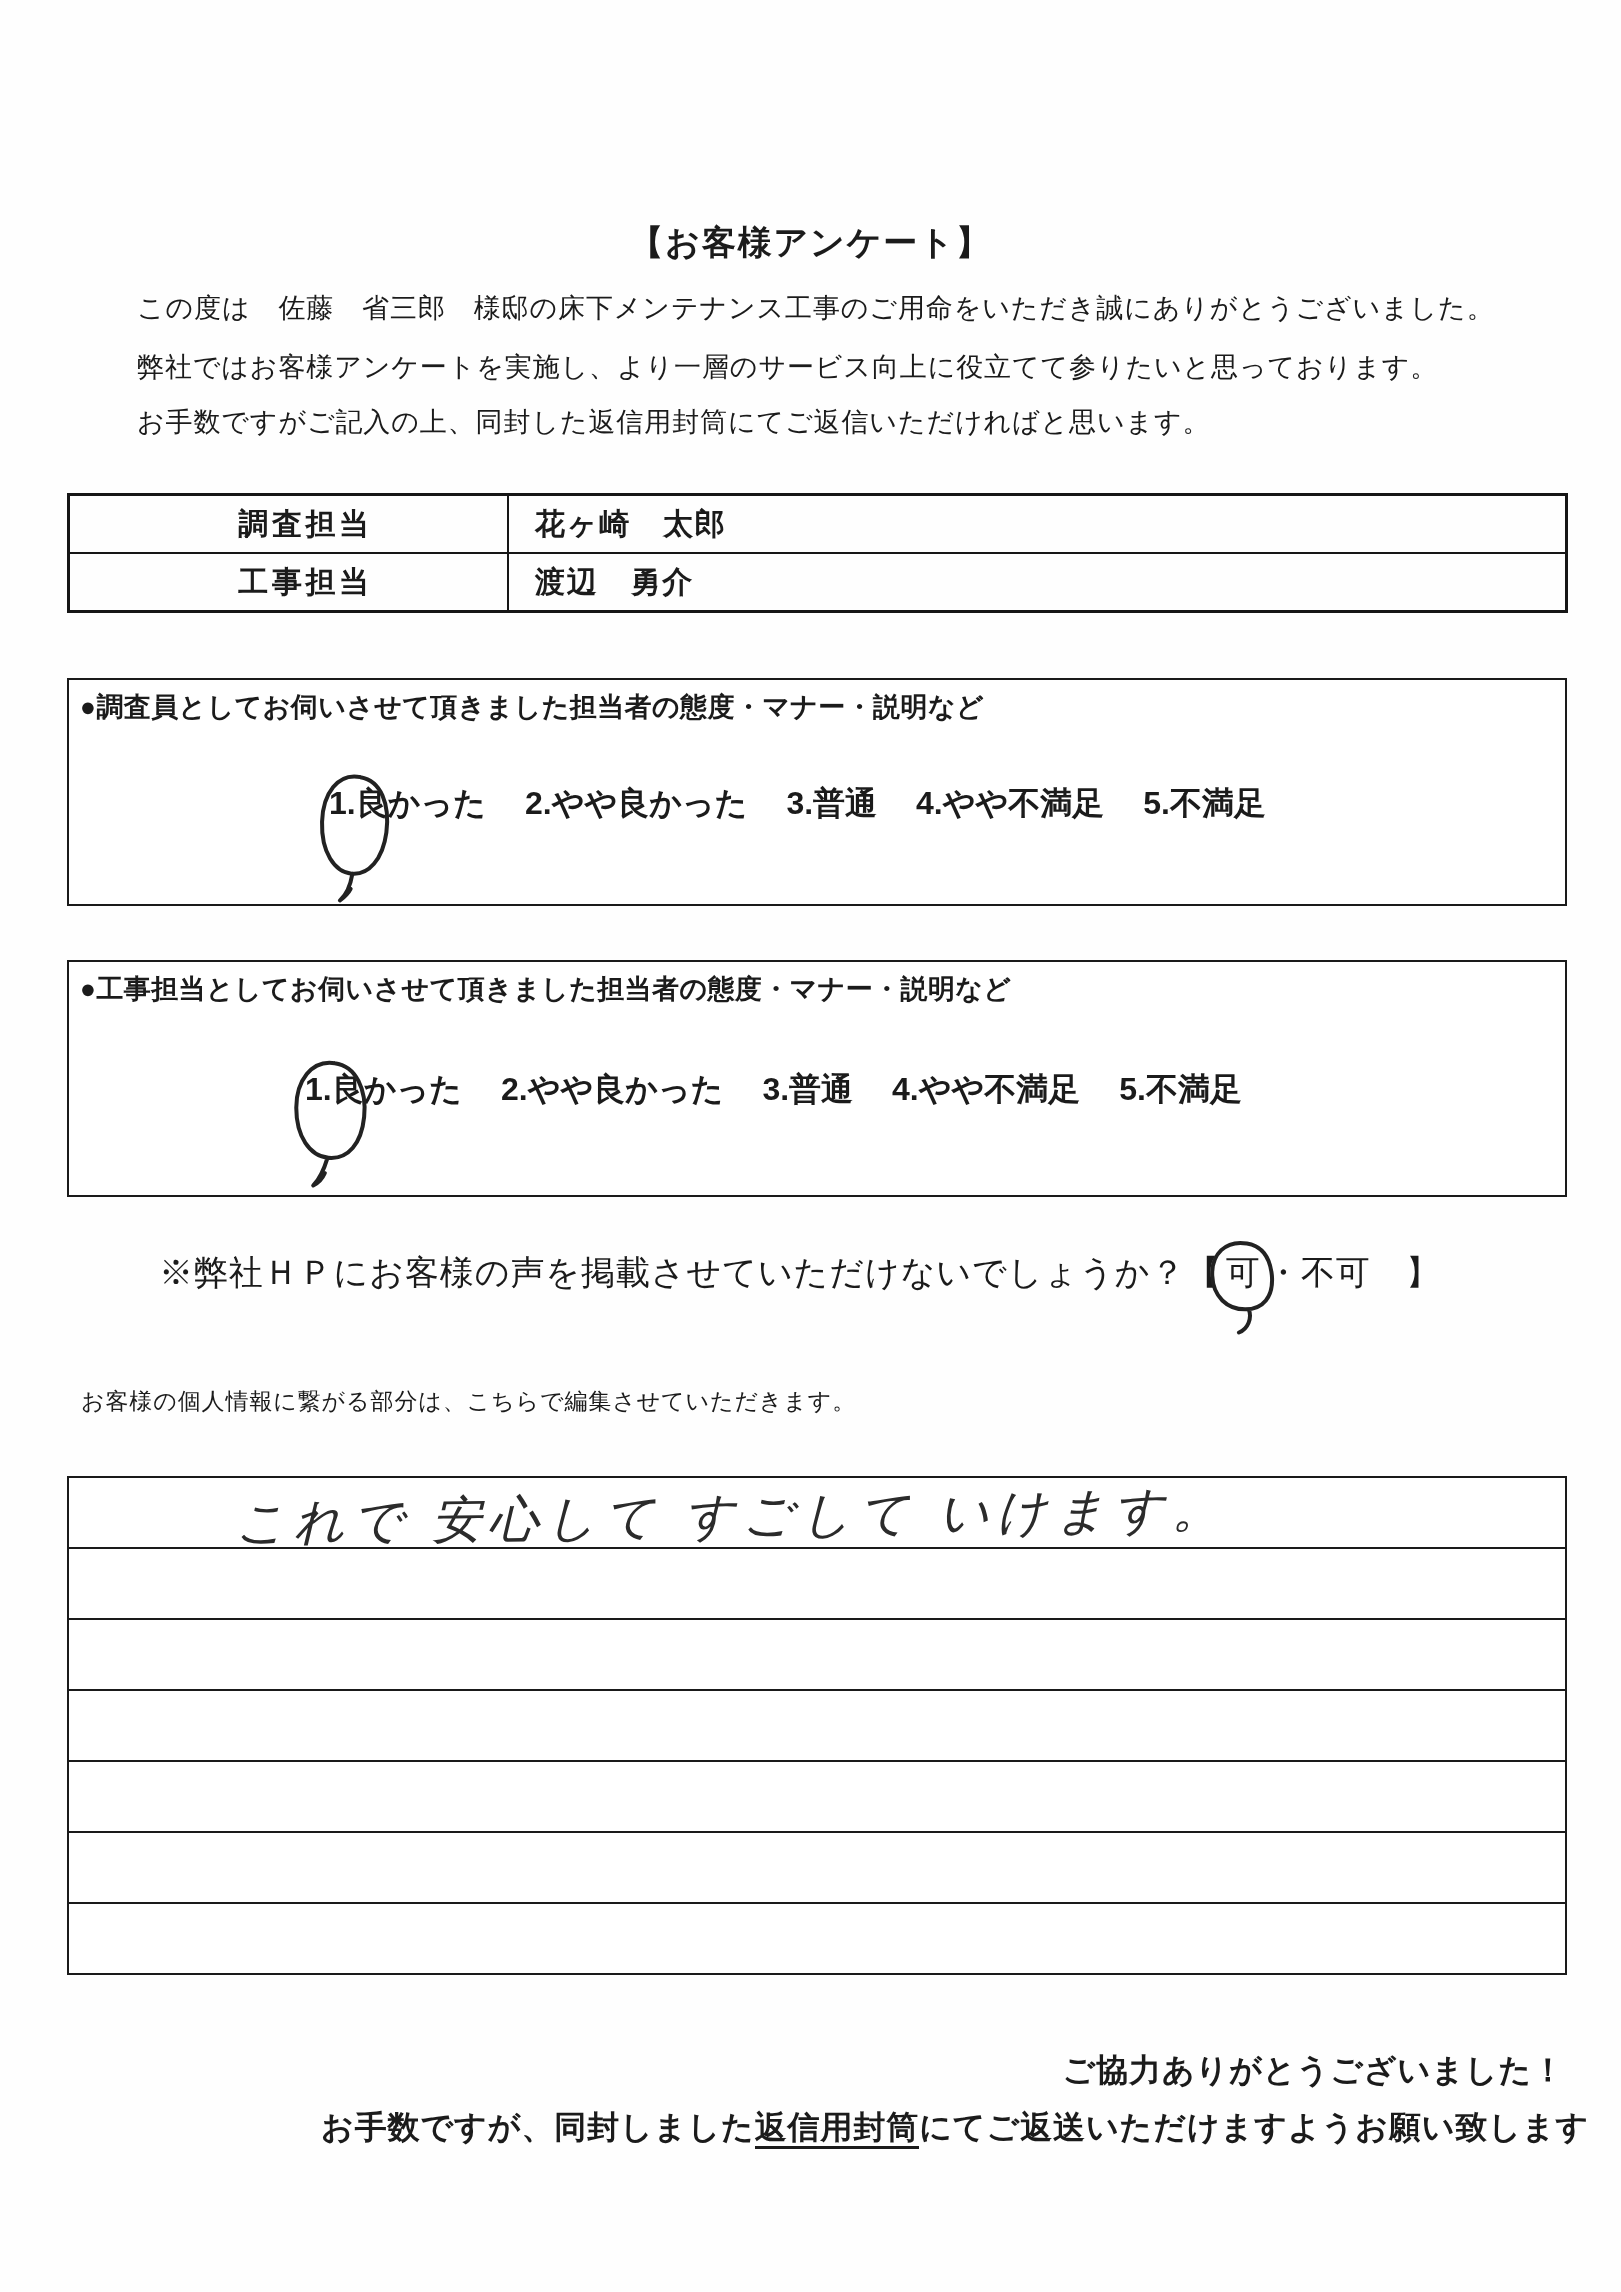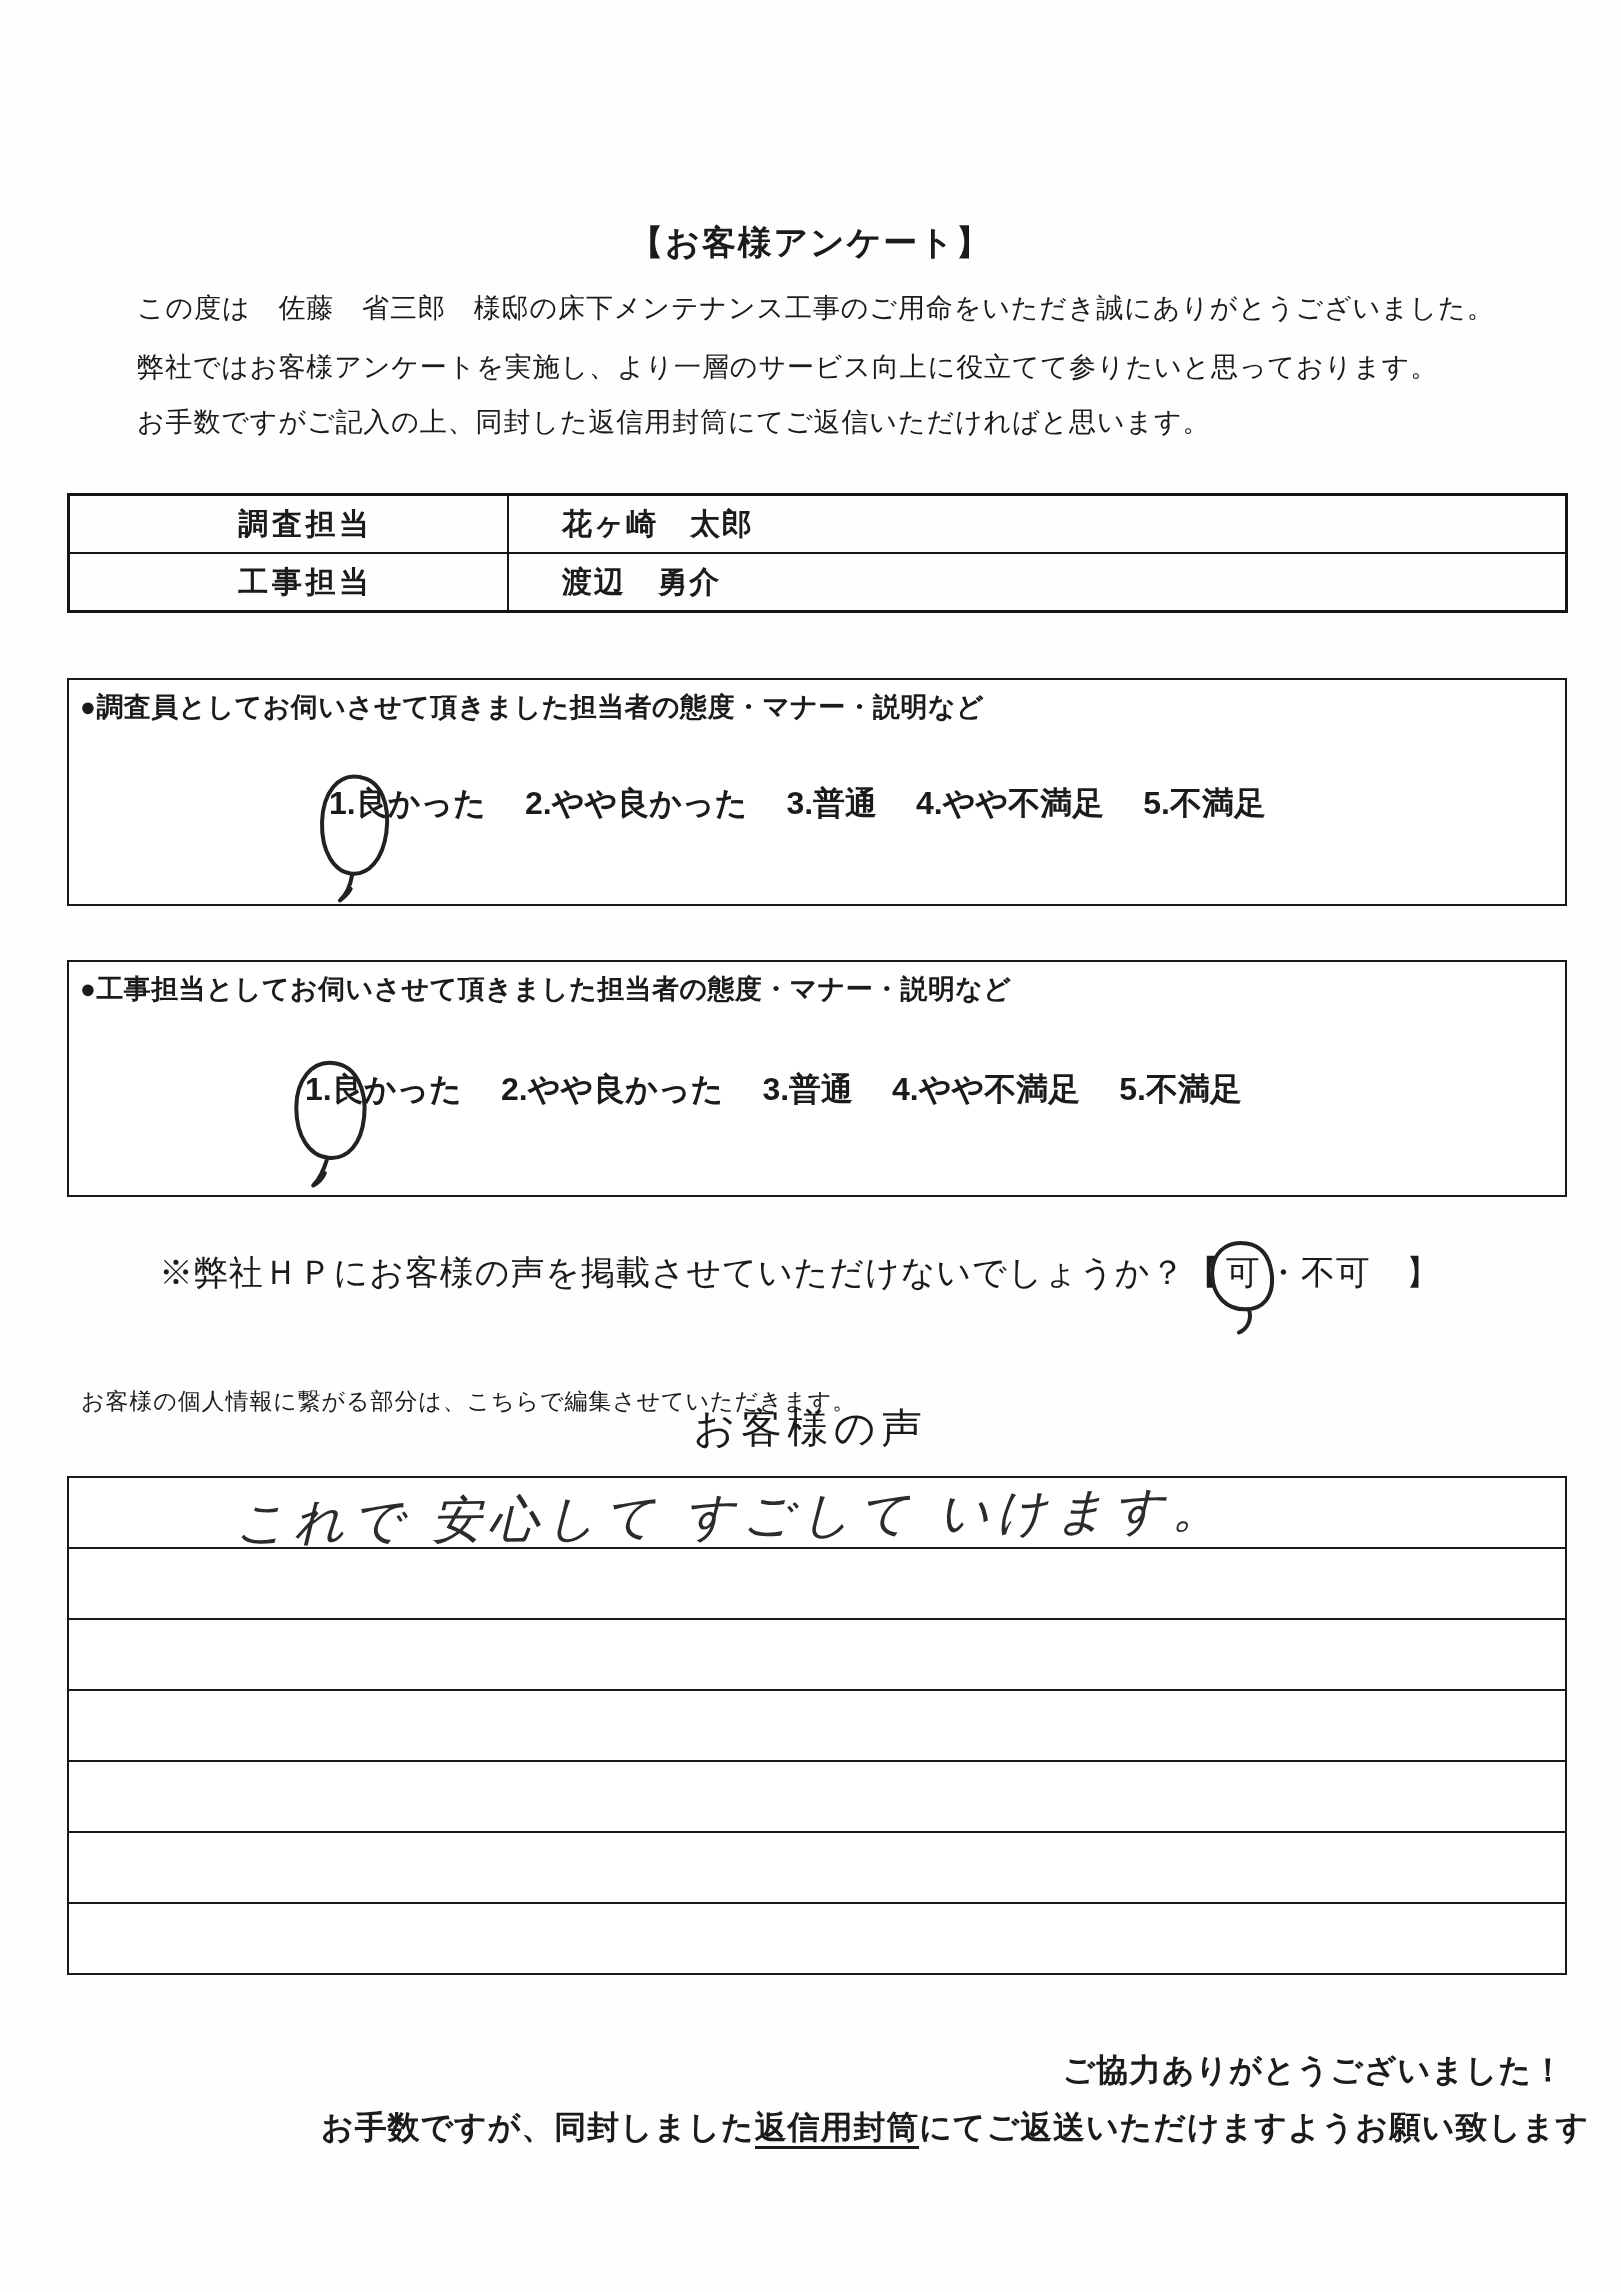--- a/index.html
+++ b/index.html
@@ -33,21 +33,21 @@
     border:3.6px solid #161616;
     border-collapse:collapse;
   }
   .staff-table td{
     border:2.7px solid #161616;
     height:56px;
     font-size:30px;font-weight:700;
     padding:0;
   }
   .staff-table .role{width:403px;text-align:center;letter-spacing:3.6px;padding-left:34px;}
-  .staff-table .name{padding-left:53px;letter-spacing:1.8px;}
+  .staff-table .name{padding-left:26px;letter-spacing:1.8px;}
 
   
   .qbox{
     left:67px;width:1496px;
     border:2.7px solid #1a1a1a;
     background:#fff;
   }
   .qbox-1{top:678px;height:224px;}
   .qbox-2{top:960px;height:233px;}
   .q-heading{
@@ -155,21 +155,20 @@
     </div>
   </div>
 
   <div class="abs hp-line">
     <span>※弊社ＨＰにお客様の声を掲載させていただけないでしょうか？【</span><span class="hp-allow"><svg class="circle-anno" viewBox="0 0 82 112">
           <path d="M46 6 C22 2 6 18 7 42 C8 66 24 80 44 80 C64 80 76 66 74 42 C72 22 64 9 46 6 M48 80 C52 90 47 102 37 106"></path>
         </svg><span>可</span></span><span>・</span><span>不可</span><span>　】</span>
   </div>
   <div class="abs hp-note">お客様の個人情報に繋がる部分は、こちらで編集させていただきます。</div>
 
-  <div class="abs voice-title">お客様の声</div>
   <div class="abs voice-box">
     <div class="ruled-row"></div>
     <div class="ruled-row"></div>
     <div class="ruled-row"></div>
     <div class="ruled-row"></div>
     <div class="ruled-row"></div>
     <div class="ruled-row"></div>
     <div class="ruled-row"></div>
   </div>
   <div class="abs handwriting">これで 安心して すごして いけます。</div>

